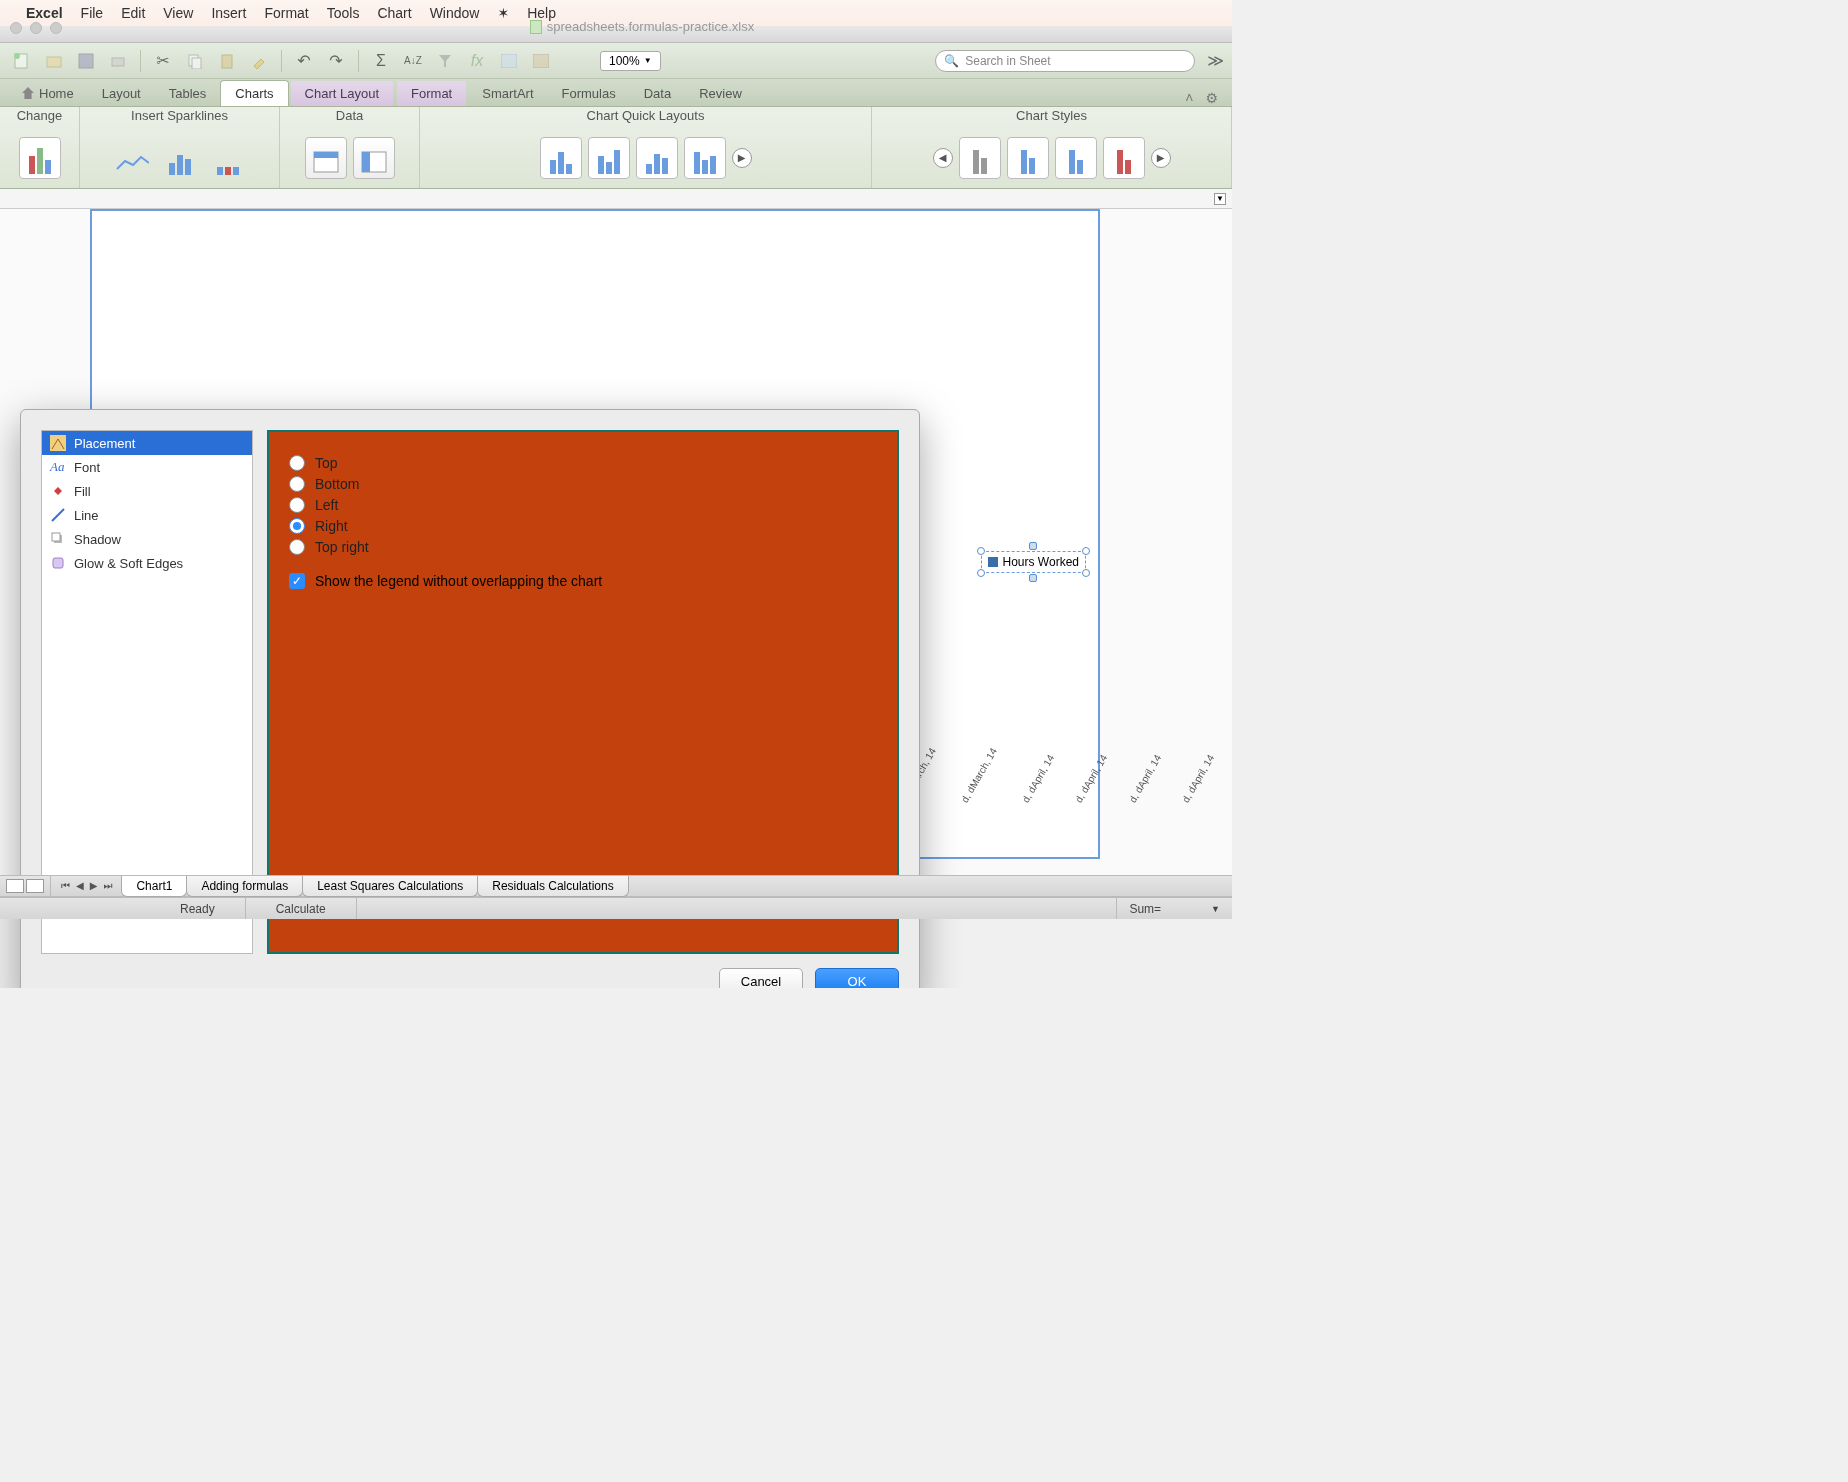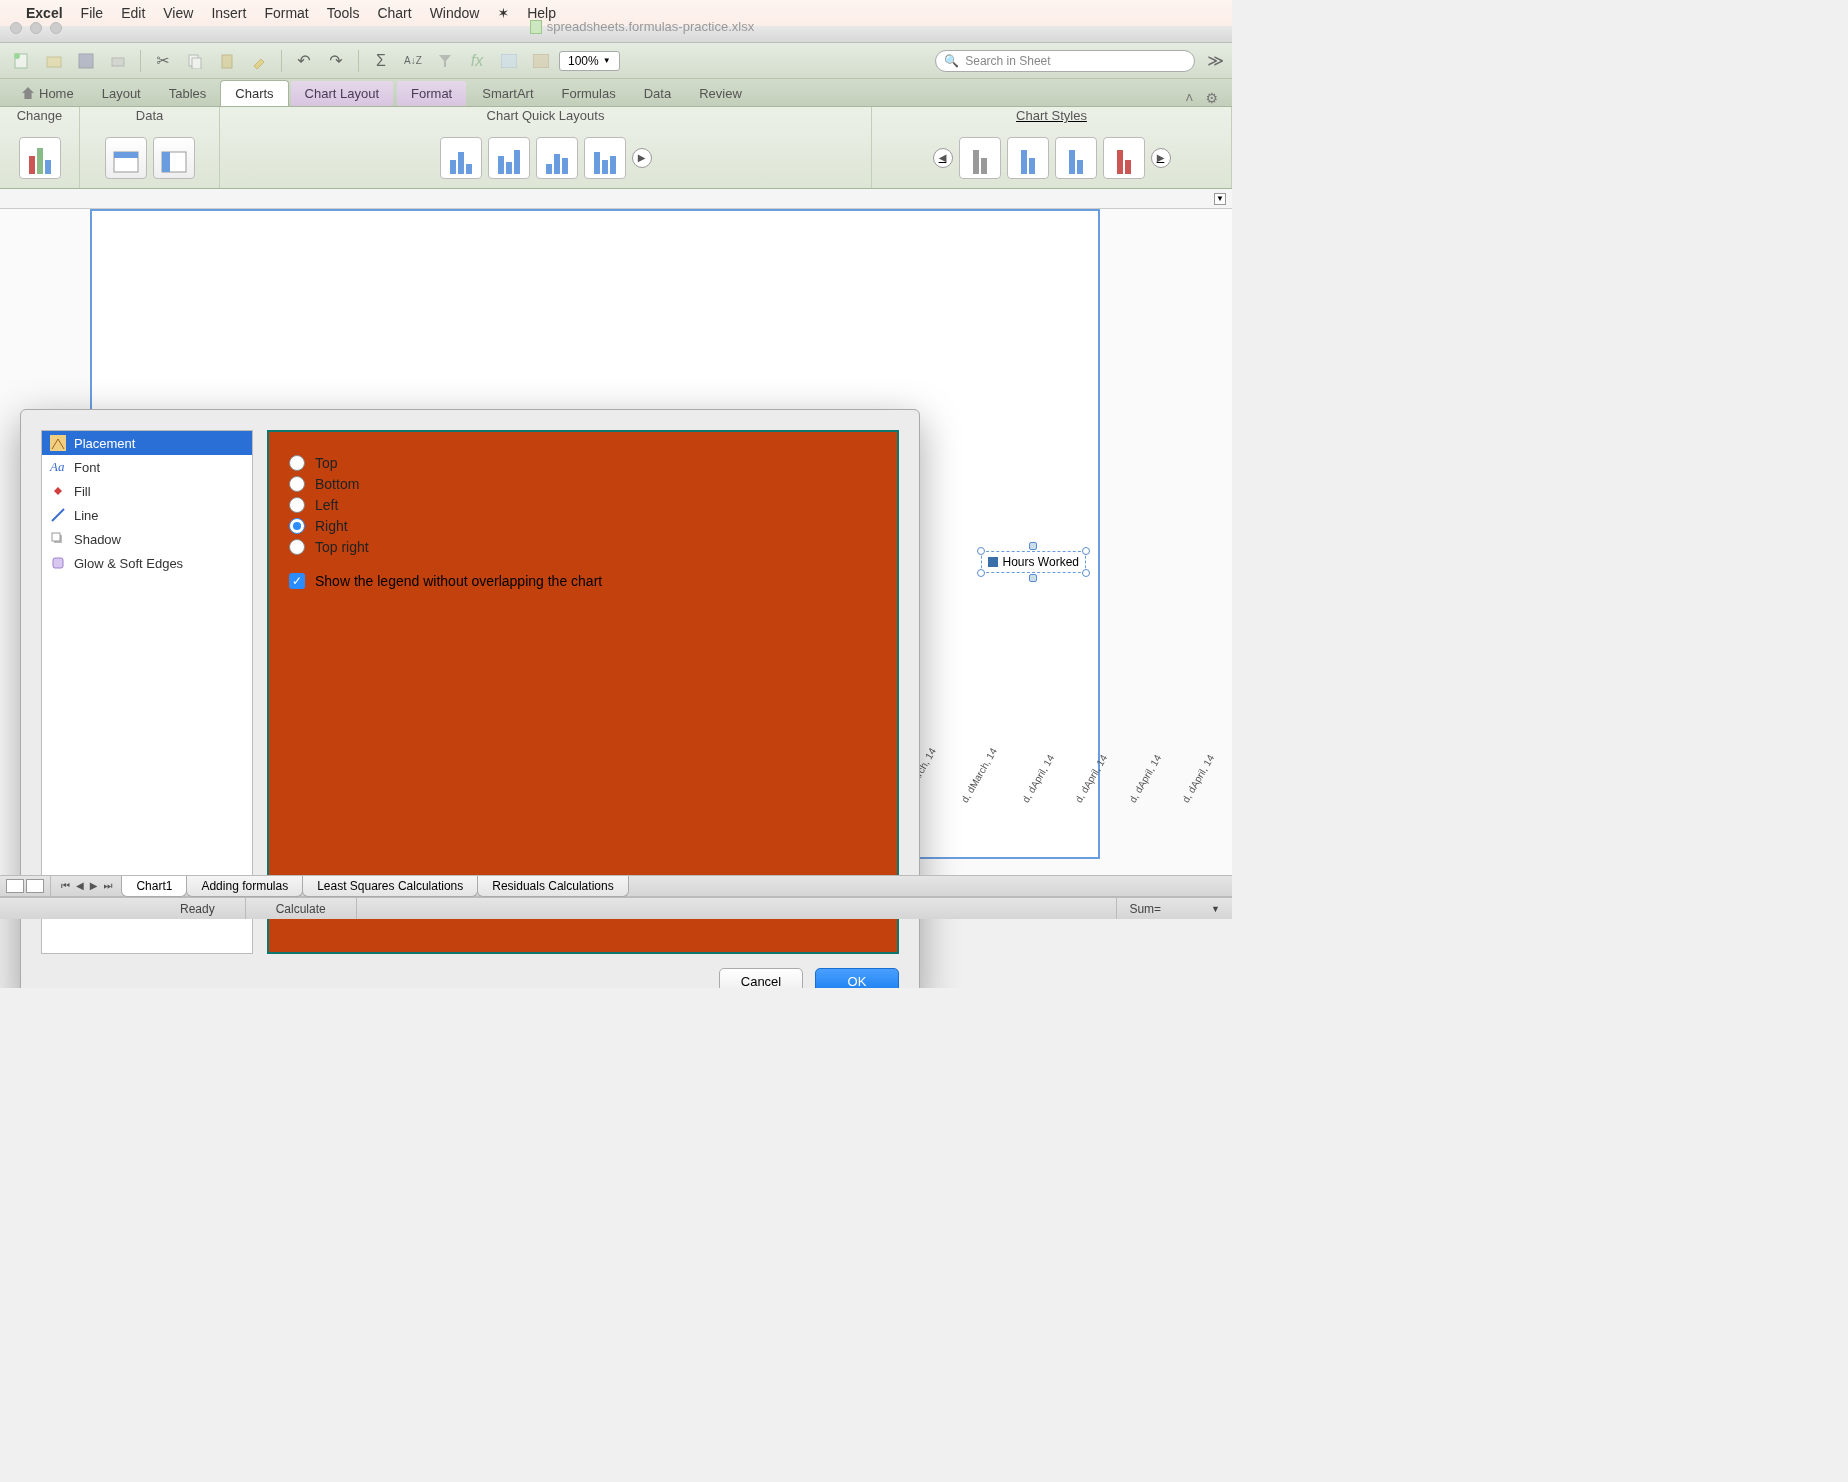--- a/index.html
+++ b/index.html
@@ -15,21 +15,21 @@
 .winbar { height: 17px; background: linear-gradient(#e8e8e8,#d8d8d8); display: flex; align-items: flex-end; padding: 8px 10px; border-bottom: 1px solid #bbb; }
 .traffic { display: flex; gap: 8px; }
 .traffic span { width: 12px; height: 12px; border-radius: 50%; background: #ccc; border: 1px solid #bbb; }
 .wintitle { flex: 1; text-align: center; color: #999; font-size: 13px; display: flex; align-items: center; justify-content: center; gap: 5px; }
 .docicon { width: 12px; height: 14px; background: #cde8c0; border: 1px solid #9bc88a; display: inline-block; }
 
 
 .toolbar { height: 36px; background: linear-gradient(#e5ece1,#d3dccc); display: flex; align-items: center; padding: 0 8px; gap: 4px; border-bottom: 1px solid #b8c4ae; }
 .tbtn { width: 28px; height: 26px; display: flex; align-items: center; justify-content: center; opacity: .55; }
 .tsep { width: 1px; height: 22px; background: #b8c4ae; margin: 0 4px; }
-.zoombox { background: #fff; border: 1px solid #aaa; padding: 2px 8px; font-size: 12px; border-radius: 3px; display:flex; align-items:center; gap:4px;}
+.zoombox { background: #fff; border: 1px solid #aaa; padding: 2px 8px; font-size: 12px; border-radius: 3px; display:flex; align-items:center; gap:4px;margin-left:41px;}
 .searchbox { flex: 1; max-width: 260px; background: #fff; border: 1px solid #aaa; border-radius: 12px; height: 22px; display: flex; align-items: center; padding: 0 8px; gap: 6px; margin-left: auto; color:#888; font-size:12px;}
 .chevr { margin-left: 8px; color: #666; font-size: 16px;}
 
 
 .ribbon-tabs { height: 28px; background: linear-gradient(#d3dccc,#c3cfba); display: flex; align-items: flex-end; padding: 0 8px; font-size: 13px; border-bottom: 1px solid #a8b59d; }
 .rtab { padding: 5px 14px; color: #555; cursor: default; }
 .rtab.home::before { content: ""; display:inline-block; width:12px;height:12px; background:#888; clip-path: polygon(50% 0,100% 50%,80% 50%,80% 100%,20% 100%,20% 50%,0 50%); margin-right:5px; vertical-align:-1px;}
 .rtab.active { background: #fff; border: 1px solid #a8b59d; border-bottom: none; border-radius: 4px 4px 0 0; color:#333;}
 .rtab.purple { background: linear-gradient(#e5d8ea,#d8c5e0); color:#4a3a55; border-radius:2px; margin:0 2px;}
 .ribbon-tabs .spacer { flex:1; }
@@ -217,20 +217,40 @@
   <div class="rgroup" style="width:80px;">
     <div class="label">Change</div>
     <div class="content">
         <div class="chartbtn">
           <span class="bar" style="height:18px;background:#c55;"></span>
           <span class="bar g" style="height:26px;"></span>
           <span class="bar" style="height:14px;"></span>
         </div>
       </div>
   </div>
+  <div class="rgroup" style="width:200px;">
+    <div class="label">Insert Sparklines</div>
+    <div class="content">
+      <div class="chartbtn flat">
+          <svg width="38" height="24">
+            <polyline points="2,18 10,10 18,14 26,6 34,12" fill="none" stroke="#6a9de0" stroke-width="2"></polyline>
+          </svg>
+        </div>
+      <div class="chartbtn flat">
+          <span class="bar" style="height:12px;"></span>
+          <span class="bar" style="height:20px;"></span>
+          <span class="bar" style="height:16px;"></span>
+        </div>
+      <div class="chartbtn flat">
+          <span class="bar" style="height:8px;"></span>
+          <span class="bar r" style="height:8px;margin-top:8px;"></span>
+          <span class="bar" style="height:8px;"></span>
+        </div>
+    </div>
+  </div>
   <div class="rgroup" style="width:140px;">
     <div class="label">Data</div>
     <div class="content">
       <div class="chartbtn" style="background:linear-gradient(#fff,#eee);">
           <svg width="28" height="24">
             <rect x="2" y="2" width="24" height="20" fill="#fff" stroke="#999"></rect>
             <rect x="2" y="2" width="24" height="6" fill="#6a9de0"></rect>
           </svg>
         </div>
       <div class="chartbtn" style="background:linear-gradient(#fff,#eee);">
@@ -260,21 +280,21 @@
           <span class="bar" style="height:16px;"></span>
         </div>
       <div class="chartbtn">
           <span class="bar" style="height:22px;"></span>
           <span class="bar" style="height:14px;"></span>
           <span class="bar" style="height:18px;"></span>
         </div>
       <div class="navcirc">▶</div>
     </div>
   </div>
-  <div class="rgroup" style="width:360px;text-decoration:underline;">
+  <div class="rgroup" style="width:360px;">
     <div class="label">Chart Styles</div>
     <div class="content">
       <div class="navcirc">◀</div>
       <div class="chartbtn">
           <span class="bar gray" style="height:24px;"></span>
           <span class="bar gray" style="height:16px;"></span>
         </div>
       <div class="chartbtn">
           <span class="bar" style="height:24px;"></span>
           <span class="bar" style="height:16px;"></span>

